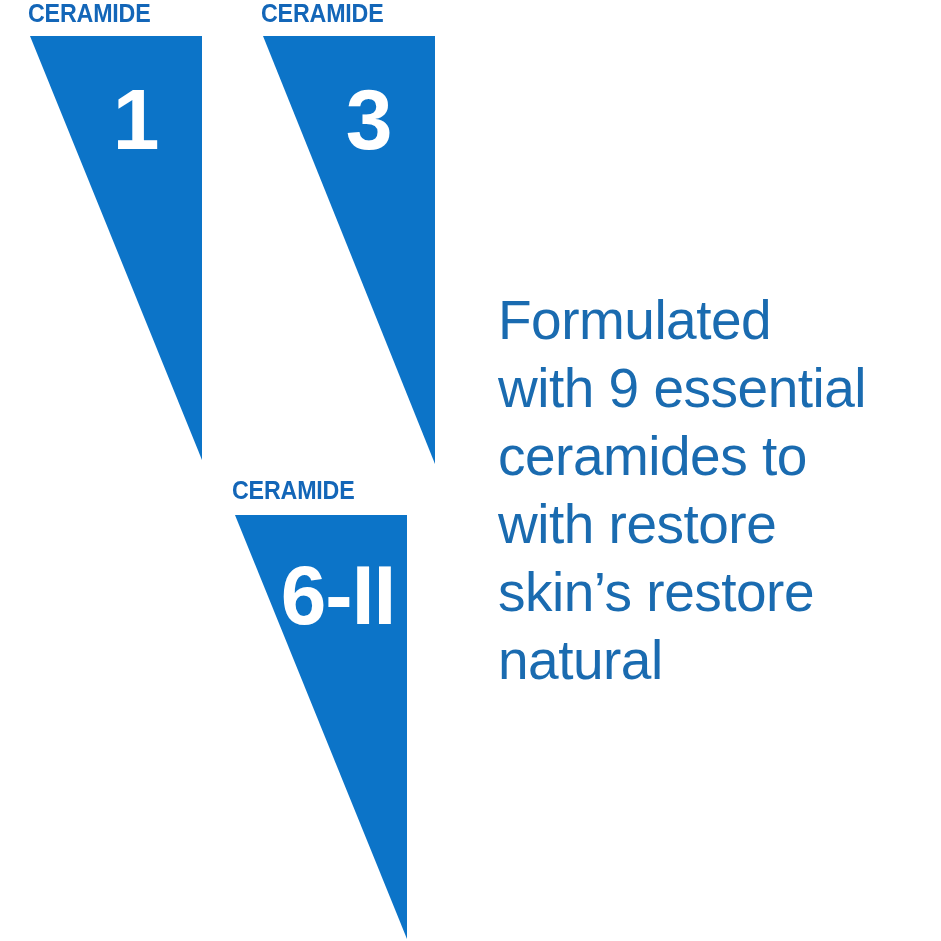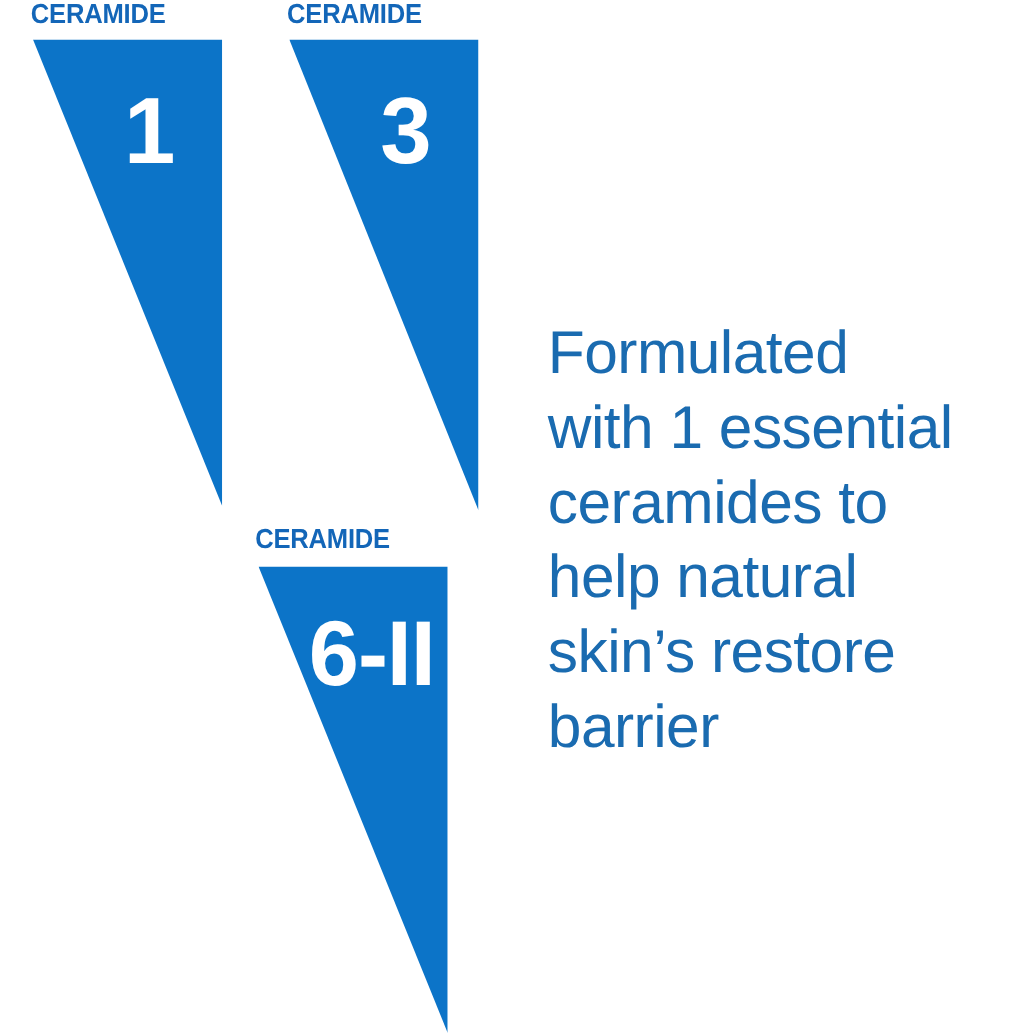--- a/index.html
+++ b/index.html
@@ -123,20 +123,20 @@
   <div class="badge" id="badge-3">
     <div class="badge-label" style="color:#1366b8;">CERAMIDE</div>
     <svg class="badge-shape" width="172" height="424" viewBox="0 0 172 424" aria-hidden="true">
       <polygon points="0,0 172,0 172,424" fill="#0c74c8"></polygon>
     </svg>
     <div class="badge-number">6-II</div>
   </div>
 
   <div id="headline-copy">
     <span class="copy-line">Formulated</span>
-    <span class="copy-line">with 1 essential</span>
+    <span class="copy-line">with 9 essential</span>
     <span class="copy-line">ceramides to</span>
-    <span class="copy-line">help natural</span>
+    <span class="copy-line">with restore</span>
     <span class="copy-line">skin’s restore</span>
-    <span class="copy-line">barrier</span>
+    <span class="copy-line">natural</span>
   </div>
 
 </div>
 
 </body></html>

